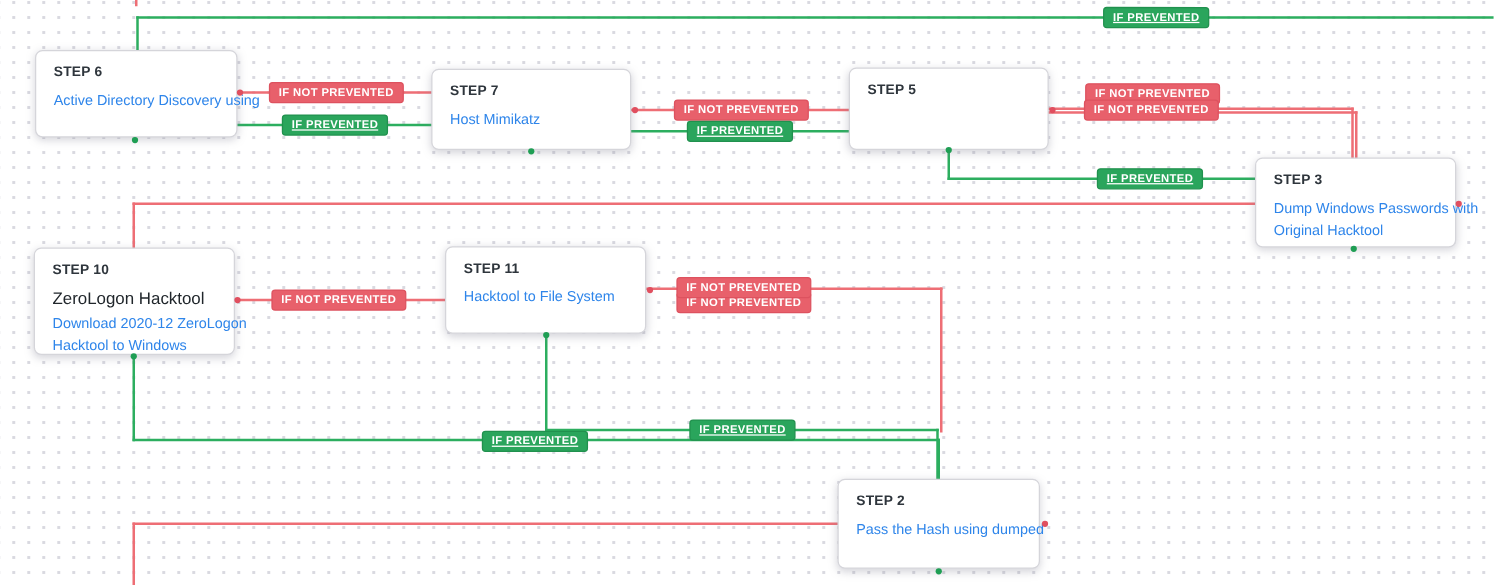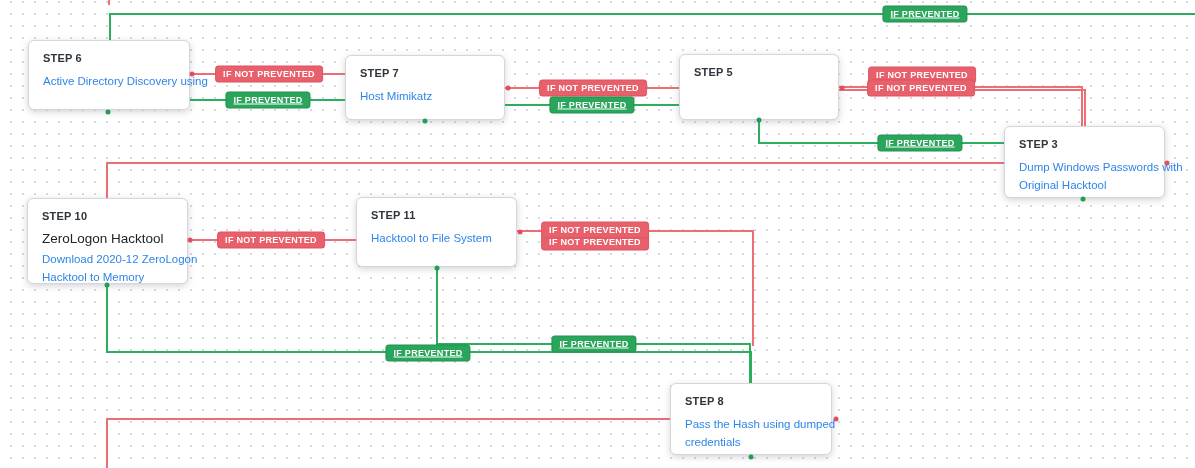--- a/index.html
+++ b/index.html
@@ -119,34 +119,33 @@
         <div class="node-desc">
           <div class="desc-line">Dump Windows Passwords with</div>
           <div class="desc-line">Original Hacktool</div>
         </div>
       </div>
       <div class="node" style="left: 27px; top: 198px; width: 161px; height: 86px;">
         <div class="node-step">STEP 10</div>
         <div class="node-name">ZeroLogon Hacktool</div>
         <div class="node-desc">
           <div class="desc-line">Download 2020-12 ZeroLogon</div>
-          <div class="desc-line">Hacktool to Memory</div>
+          <div class="desc-line">Hacktool to Windows</div>
         </div>
       </div>
       <div class="node" style="left: 356px; top: 197px; width: 161px; height: 70px;">
         <div class="node-step">STEP 11</div>
         <div class="node-desc">
           <div class="desc-line">Hacktool to File System</div>
         </div>
       </div>
       <div class="node" style="left: 670px; top: 383px; width: 162px; height: 72px;">
-        <div class="node-step">STEP 8</div>
+        <div class="node-step">STEP 2</div>
         <div class="node-desc">
           <div class="desc-line">Pass the Hash using dumped</div>
-          <div class="desc-line">credentials</div>
         </div>
       </div>
     </div>
   <div class="layer" id="handles-layer">
       <div class="handle prevented" style="left: 108px; top: 112px;"></div>
       <div class="handle prevented" style="left: 425px; top: 121px;"></div>
       <div class="handle prevented" style="left: 759px; top: 120px;"></div>
       <div class="handle prevented" style="left: 1083px; top: 199px;"></div>
       <div class="handle prevented" style="left: 107px; top: 285px;"></div>
       <div class="handle prevented" style="left: 437px; top: 268px;"></div>

